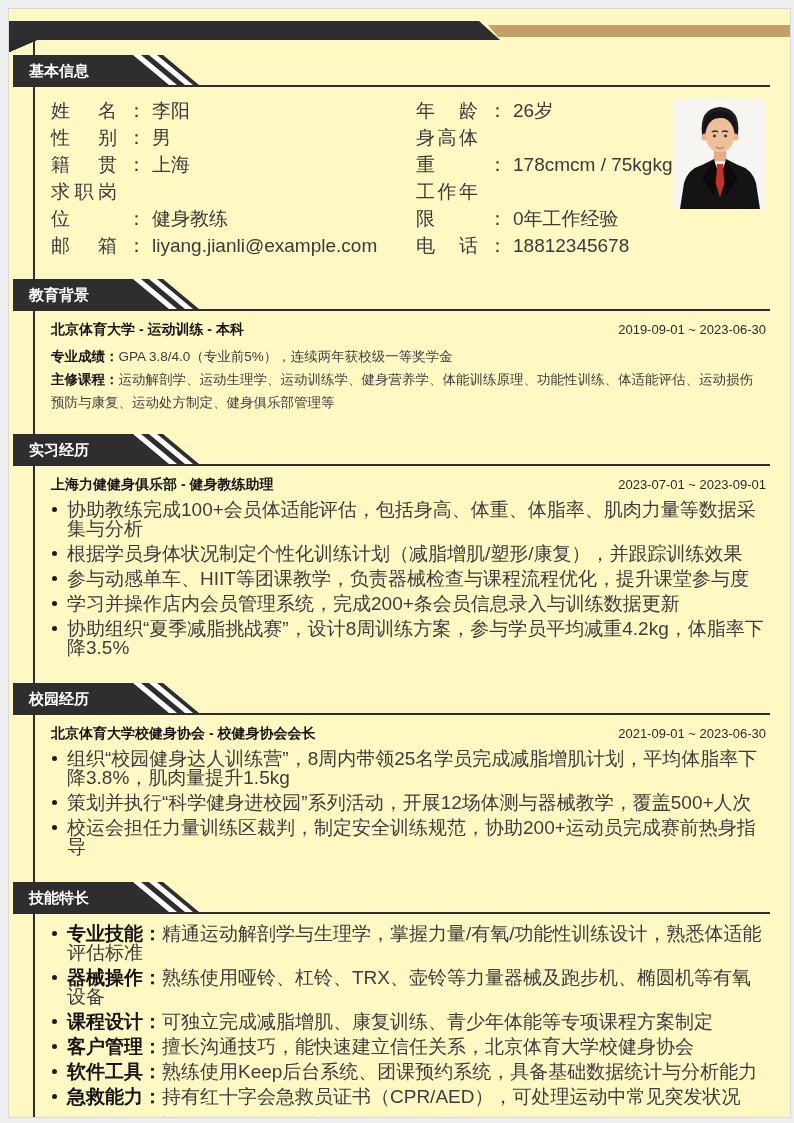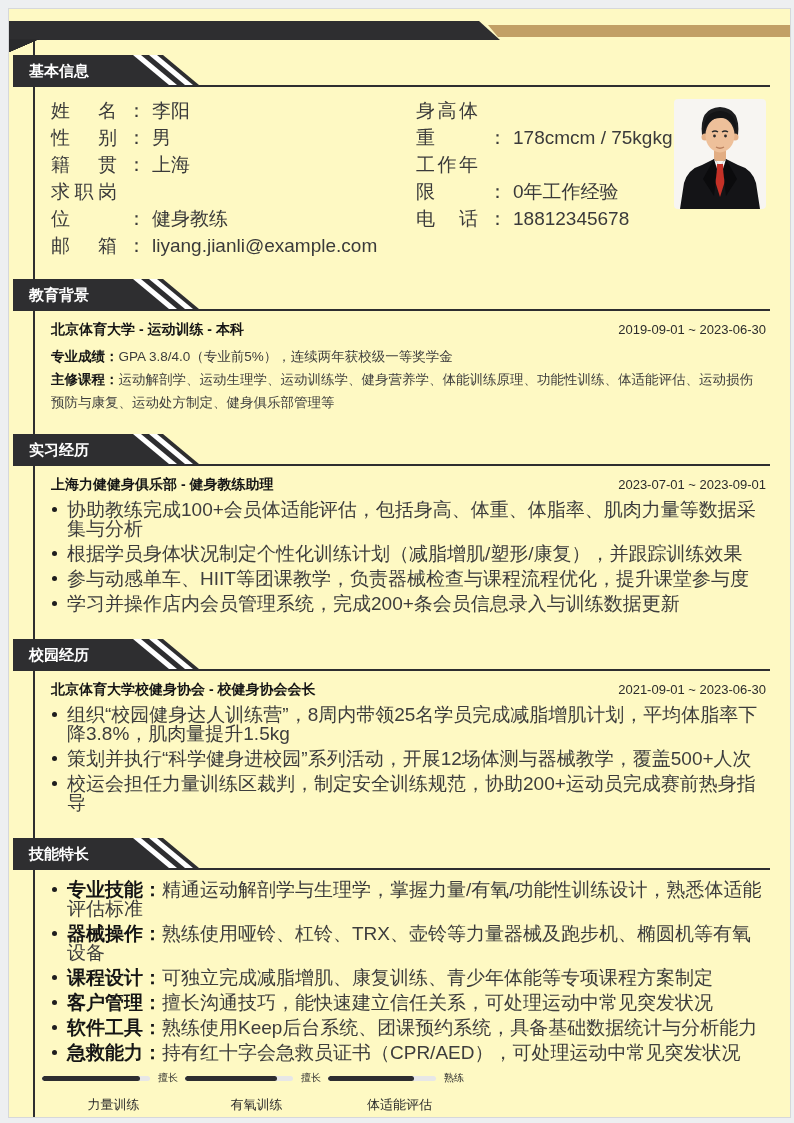--- a/index.html
+++ b/index.html
@@ -100,20 +100,21 @@
       <div class="sec-body">
         <div class="basic-flex">
           <div class="basic-col left">
             <div><span class="lb">姓名</span><span class="cl">：</span><span>李阳</span></div>
             <div><span class="lb">性别</span><span class="cl">：</span><span>男</span></div>
             <div><span class="lb">籍贯</span><span class="cl">：</span><span>上海</span></div>
             <div><span class="lb">求职岗位</span><span class="cl">：</span><span>健身教练</span></div>
             <div><span class="lb">邮箱</span><span class="cl">：</span><span>liyang.jianli@example.com</span></div>
           </div>
           <div class="basic-col right">
+            <div><span class="lb">年龄</span><span class="cl">：</span><span>26岁</span></div>
             <div><span class="lb">身高体重</span><span class="cl">：</span><span>178cmcm / 75kgkg</span></div>
             <div><span class="lb">工作年限</span><span class="cl">：</span><span>0年工作经验</span></div>
             <div><span class="lb">电话</span><span class="cl">：</span><span>18812345678</span></div>
           </div>
           <div class="photo">
             <svg width="92" height="110" viewBox="0 0 92 110">
               <rect width="92" height="110" rx="4" fill="#f7f5f2"></rect>
               <path d="M28,36 Q25,9 46,8 Q67,9 64,36 Z" fill="#1d1d1f"></path>
               <circle cx="31" cy="38" r="3.5" fill="#e5b188"></circle>
               <circle cx="61" cy="38" r="3.5" fill="#e5b188"></circle>
@@ -169,20 +170,21 @@
       <div class="sec-body">
         <div class="item-head">
           <span class="item-title">上海力健健身俱乐部 - 健身教练助理</span>
           <span class="item-date">2023-07-01 ~ 2023-09-01</span>
         </div>
         <ul class="blist">
           <li><span class="dot"></span><span>协助教练完成100+会员体适能评估，包括身高、体重、体脂率、肌肉力量等数据采集与分析</span></li>
           <li><span class="dot"></span><span>根据学员身体状况制定个性化训练计划（减脂增肌/塑形/康复），并跟踪训练效果</span></li>
           <li><span class="dot"></span><span>参与动感单车、HIIT等团课教学，负责器械检查与课程流程优化，提升课堂参与度</span></li>
           <li><span class="dot"></span><span>学习并操作店内会员管理系统，完成200+条会员信息录入与训练数据更新</span></li>
+          <li><span class="dot"></span><span>协助组织“夏季减脂挑战赛”，设计8周训练方案，参与学员平均减重4.2kg，体脂率下降3.5%</span></li>
         </ul>
       </div>
     </div>
 
     <div class="sec">
       <div class="sec-head">
         <svg class="badge" width="200" height="30" viewBox="0 0 200 30">
           <polygon points="0,0 150,0 186,30 0,30" fill="#2e2e30"></polygon>
           <polygon points="120,0 128,0 164,30 156,30" fill="#ffffff"></polygon>
           <polygon points="136,0 144,0 180,30 172,30" fill="#ffffff"></polygon>
@@ -211,21 +213,21 @@
           <polygon points="136,0 144,0 180,30 172,30" fill="#ffffff"></polygon>
           <text x="16" y="21" font-size="15" font-weight="bold" fill="#ffffff">技能特长</text>
         </svg>
       </div>
       <div class="fold"></div>
       <div class="sec-body">
         <ul class="blist">
           <li><span class="dot"></span><b>专业技能</b><b>：</b><span>精通运动解剖学与生理学，掌握力量/有氧/功能性训练设计，熟悉体适能评估标准</span></li>
           <li><span class="dot"></span><b>器械操作</b><b>：</b><span>熟练使用哑铃、杠铃、TRX、壶铃等力量器械及跑步机、椭圆机等有氧设备</span></li>
           <li><span class="dot"></span><b>课程设计</b><b>：</b><span>可独立完成减脂增肌、康复训练、青少年体能等专项课程方案制定</span></li>
-          <li><span class="dot"></span><b>客户管理</b><b>：</b><span>擅长沟通技巧，能快速建立信任关系，可处理运动中常见突发状况</span></li>
+          <li><span class="dot"></span><b>客户管理</b><b>：</b><span>擅长沟通技巧，能快速建立信任关系，北京体育大学校健身协会</span></li>
           <li><span class="dot"></span><b>软件工具</b><b>：</b><span>熟练使用Keep后台系统、团课预约系统，具备基础数据统计与分析能力</span></li>
           <li><span class="dot"></span><b>急救能力</b><b>：</b><span>持有红十字会急救员证书（CPR/AED），可处理运动中常见突发状况</span></li>
         </ul>
         <div class="bars">
           <div>
             <div class="bar-line">
                 <div class="track">
                   <div class="fill" style="width: 91%;"></div>
                 </div>
                 <span class="lvl">擅长</span>

